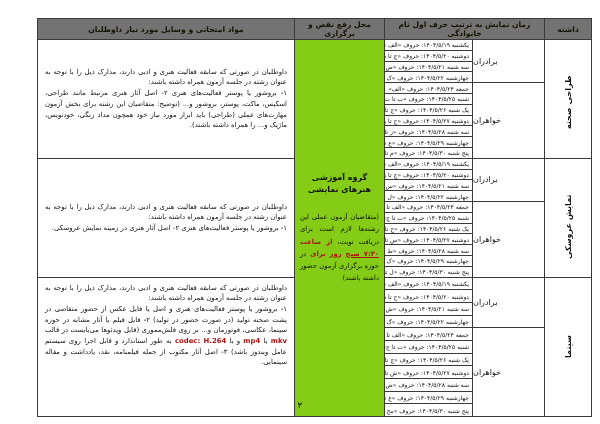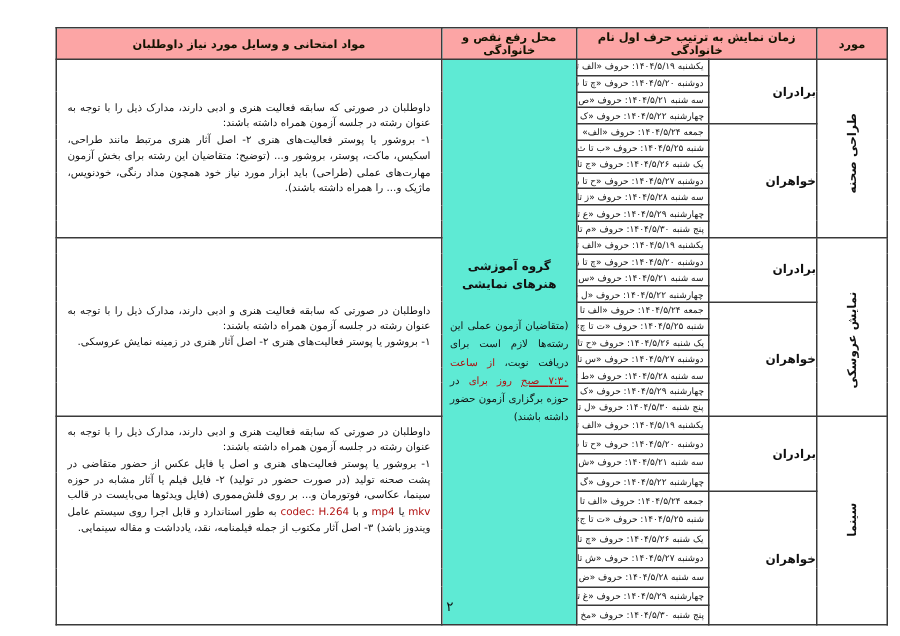--- a/index.html
+++ b/index.html
@@ -1,51 +1,51 @@
 <!DOCTYPE html>
 <html lang="fa" dir="rtl"><head>
 <meta charset="utf-8">
 <style>
   html,body{margin:0;padding:0}
   body{width:600px;height:424px;background:#ffffff;font-family:"DejaVu Sans",sans-serif;direction:rtl}
   .page{position:relative;width:600px;height:424px;overflow:hidden;background:#fff}
   table.main{border-collapse:collapse;table-layout:fixed;position:absolute;top:18px;right:8px;width:554px;border:1.5px solid #222}
   td,th{border:1px solid #3a3a3a;padding:0;overflow:hidden}
-  th{background:#fca5a5;font-size:7.6px;font-weight:bold;height:20px;text-align:center;color:#141400}
+  th{background:#737373;font-size:7.6px;font-weight:bold;height:20px;text-align:center;color:#141400}
   td.date{font-size:6px;height:9.8px;text-align:right;padding:0 3px 0 1px;white-space:nowrap;color:#111}
   tr.t td.date{height:11.7px}
-  td.gender{font-weight:bold;font-size:8px;text-align:right;color:#111}
+  td.gender{font-weight:normal;font-size:8px;text-align:left;color:#111}
   td.field{text-align:center;vertical-align:middle}
   .vert{transform:rotate(-90deg);white-space:nowrap;font-weight:bold;font-size:8px;color:#111}
-  td.loc{vertical-align:middle;padding:4px 5px;text-align:center;background:#5eead4}
+  td.loc{vertical-align:middle;padding:4px 5px;text-align:center;background:#84cc16}
   .loc-title{font-weight:bold;font-size:8px;line-height:1.6;margin:0 0 14px 0;color:#111}
   .loc-note{font-size:6.8px;line-height:1.8;text-align:justify;color:#111}
   td.mat{vertical-align:middle;padding:3px 7px;font-size:6.9px;line-height:1.55;text-align:justify;color:#111}
   td.mat.top{vertical-align:top;padding-top:5px}
-  .red{color:#b01010;font-weight:normal}
+  .red{color:#b01010;font-weight:bold}
   .u{text-decoration:underline}
   .pagenum{position:absolute;bottom:14px;left:0;right:0;text-align:center;font-size:9px;color:#111}
 </style>
 </head>
 <body>
 
 <div class="page">
   <table class="main">
     <colgroup>
       <col style="width:47px">
         <col style="width:72px">
         <col style="width:88px">
         <col style="width:90px">
         <col style="width:257px">
     </colgroup>
     <tbody>
       <tr>
-        <th>مورد</th>
+        <th>داشته</th>
         <th colspan="2">زمان نمایش به ترتیب حرف اول نام خانوادگی</th>
-        <th>محل رفع نقص و خانوادگی</th>
+        <th>محل رفع نقص و برگزاری</th>
         <th>مواد امتحانی و وسایل مورد نیاز داوطلبان</th>
       </tr>
 
       <tr>
         <td class="field" rowspan="11">
             <div class="vert">طراحی صحنه</div>
           </td>
         <td class="gender" rowspan="4">برادران</td>
         <td class="date">یکشنبه ۱۴۰۴/۵/۱۹: حروف «الف تا ج»</td>
         <td class="loc" rowspan="33">

